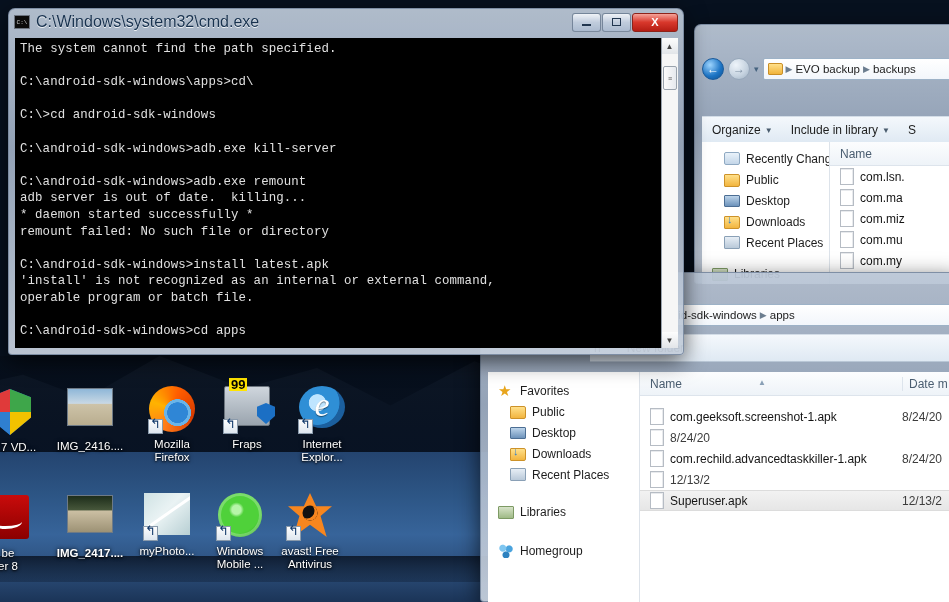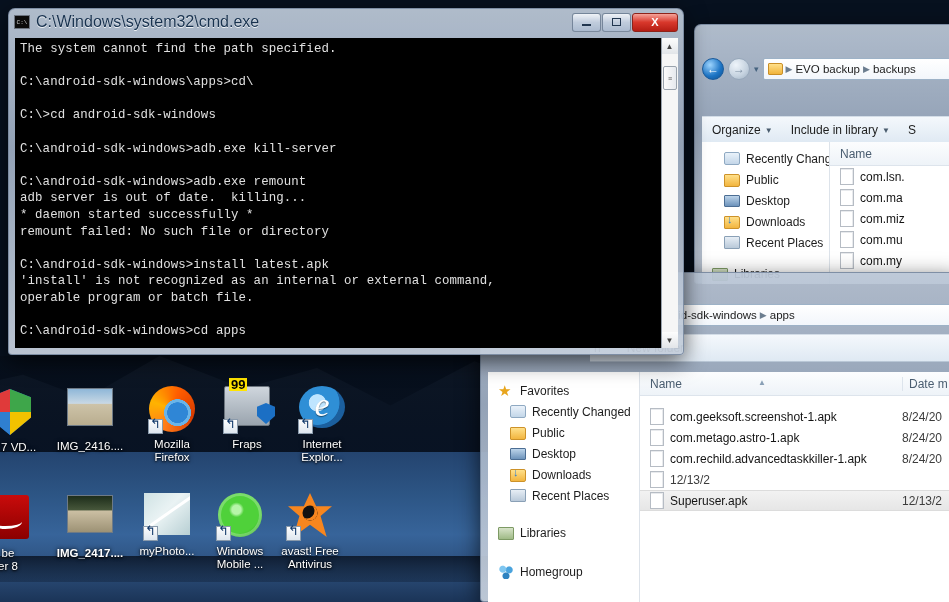--- a/index.html
+++ b/index.html
@@ -530,26 +530,20 @@
   </div>
 
   <div class="exp-body">
     <div class="exp-nav" style="width:152px; padding-top:8px;">
       <div class="nav-row">
         <span class="nav-ico ni-star">★</span>
         <span>Favorites</span>
       </div>
       <div class="nav-row indent">
         <span class="nav-ico">
-            <span class="ni-recent-chg" style="display:block;"></span>
-          </span>
-        <span>Recently Changed</span>
-      </div>
-      <div class="nav-row indent">
-        <span class="nav-ico">
             <span class="ni-folder" style="display:block;"></span>
           </span>
         <span>Public</span>
       </div>
       <div class="nav-row indent">
         <span class="nav-ico">
             <span class="ni-desk" style="display:block;"></span>
           </span>
         <span>Desktop</span>
       </div>
@@ -588,21 +582,20 @@
         <div class="c-date">Date m</div>
       </div>
 
       <div class="file-row" style="margin-top:10px;">
         <span class="file-ico"></span>
         <span class="file-name">com.geeksoft.screenshot-1.apk</span>
         <span class="file-date">8/24/20</span>
       </div>
       <div class="file-row">
         <span class="file-ico"></span>
-        <span class="file-name">com.metago.astro-1.apk</span>
         <span class="file-date">8/24/20</span>
       </div>
       <div class="file-row">
         <span class="file-ico"></span>
         <span class="file-name">com.rechild.advancedtaskkiller-1.apk</span>
         <span class="file-date">8/24/20</span>
       </div>
       <div class="file-row">
         <span class="file-ico"></span>
         <span class="file-date">12/13/2</span>

